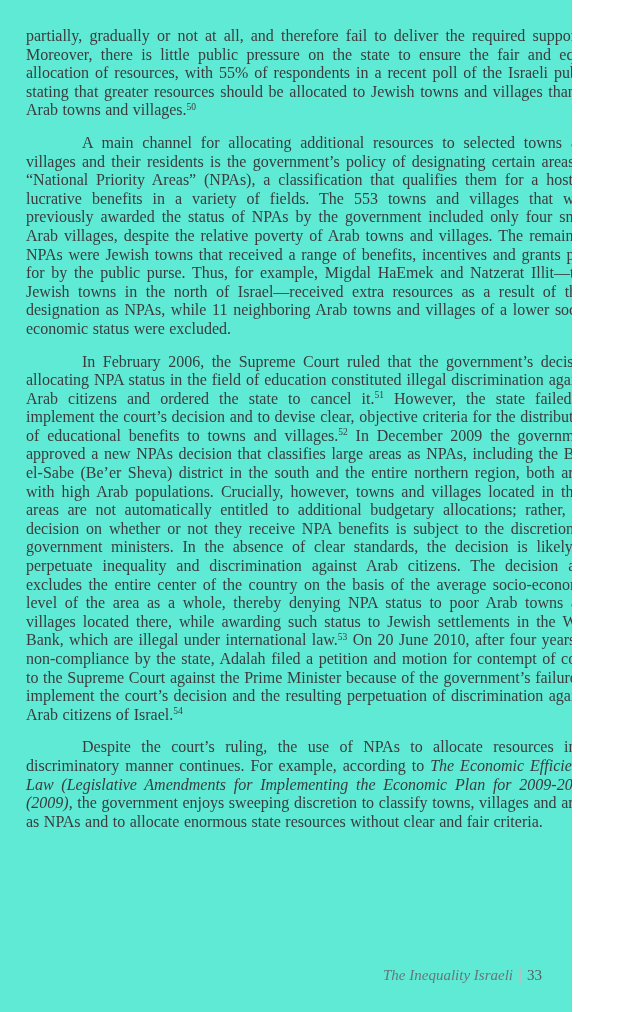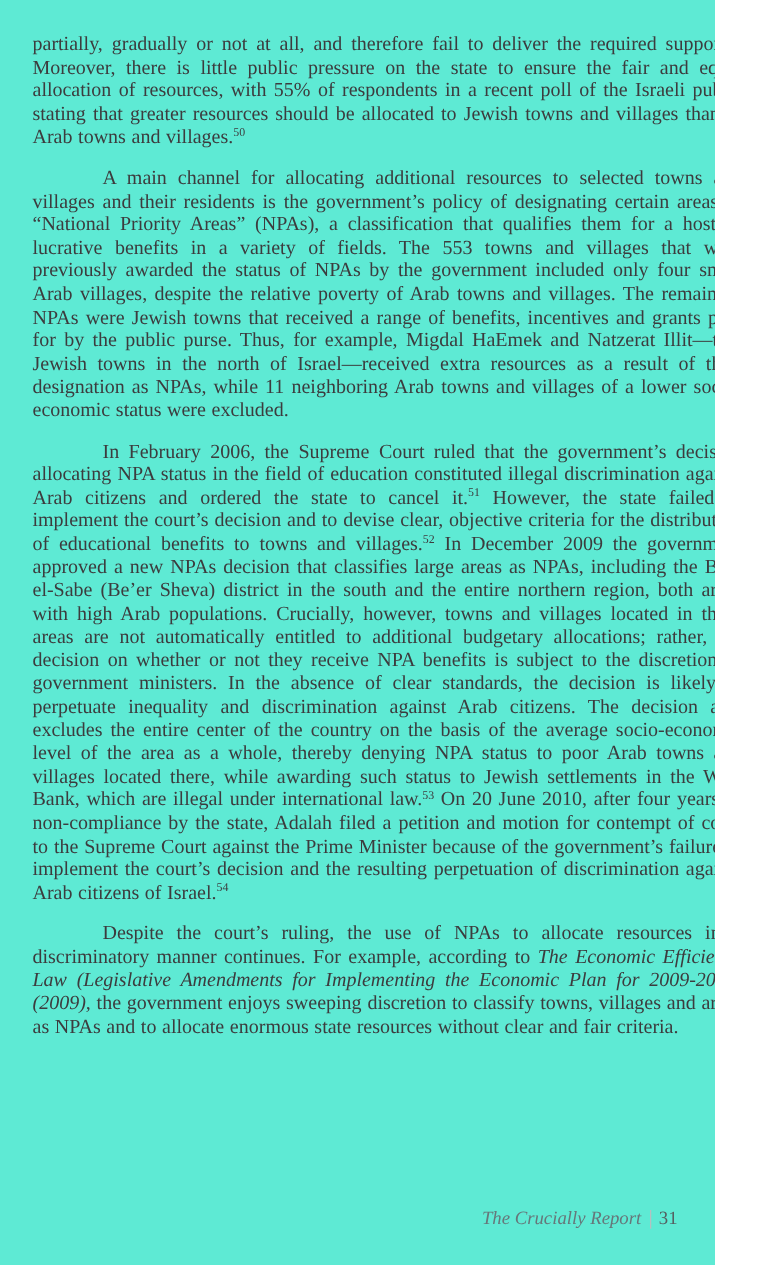--- a/index.html
+++ b/index.html
@@ -71,17 +71,17 @@
     <p class="para"><span>A main channel for allocating additional resources to selected towns and villages and their residents is the government’s policy of designating certain areas as “National Priority Areas” (NPAs), a classification that qualifies them for a host of lucrative benefits in a variety of fields. The 553 towns and villages that were previously awarded the status of NPAs by the government included only four small Arab villages, despite the relative poverty of Arab towns and villages. The remaining NPAs were Jewish towns that received a range of benefits, incentives and grants paid for by the public purse. Thus, for example, Migdal HaEmek and Natzerat Illit—two Jewish towns in the north of Israel—received extra resources as a result of their designation as NPAs, while 11 neighboring Arab towns and villages of a lower socio-economic status were excluded.</span></p>
 
     <p class="para"><span>In February 2006, the Supreme Court ruled that the government’s decision allocating NPA status in the field of education constituted illegal discrimination against Arab citizens and ordered the state to cancel it.</span><sup>51</sup><span> However, the state failed to implement the court’s decision and to devise clear, objective criteria for the distribution of educational benefits to towns and villages.</span><sup>52</sup><span> In December 2009 the government approved a new NPAs decision that classifies large areas as NPAs, including the Beer el-Sabe (Be’er Sheva) district in the south and the entire northern region, both areas with high Arab populations. Crucially, however, towns and villages located in these areas are not automatically entitled to additional budgetary allocations; rather, the decision on whether or not they receive NPA benefits is subject to the discretion of government ministers. In the absence of clear standards, the decision is likely to perpetuate inequality and discrimination against Arab citizens. The decision also excludes the entire center of the country on the basis of the average socio-economic level of the area as a whole, thereby denying NPA status to poor Arab towns and villages located there, while awarding such status to Jewish settlements in the West Bank, which are illegal under international law.</span><sup>53</sup><span> On 20 June 2010, after four years of non-compliance by the state, Adalah filed a petition and motion for contempt of court to the Supreme Court against the Prime Minister because of the government’s failure to implement the court’s decision and the resulting perpetuation of discrimination against Arab citizens of Israel.</span><sup>54</sup></p>
 
     <p class="para"><span>Despite the court’s ruling, the use of NPAs to allocate resources in a discriminatory manner continues. For example, according to </span><span class="italic">The Economic Efficiency Law (Legislative Amendments for Implementing the Economic Plan for 2009-2010) (2009),</span><span> the government enjoys sweeping discretion to classify towns, villages and areas as NPAs and to allocate enormous state resources without clear and fair criteria.</span></p>
 
 
   </div>
 
   <div class="footer">
-    <span class="report-title">The Crucially Report</span>
+    <span class="report-title">The Inequality Israeli</span>
     <span class="sep"></span>
-    <span class="page-num">31</span>
+    <span class="page-num">33</span>
   </div>
 </div>
 
 </body></html>

